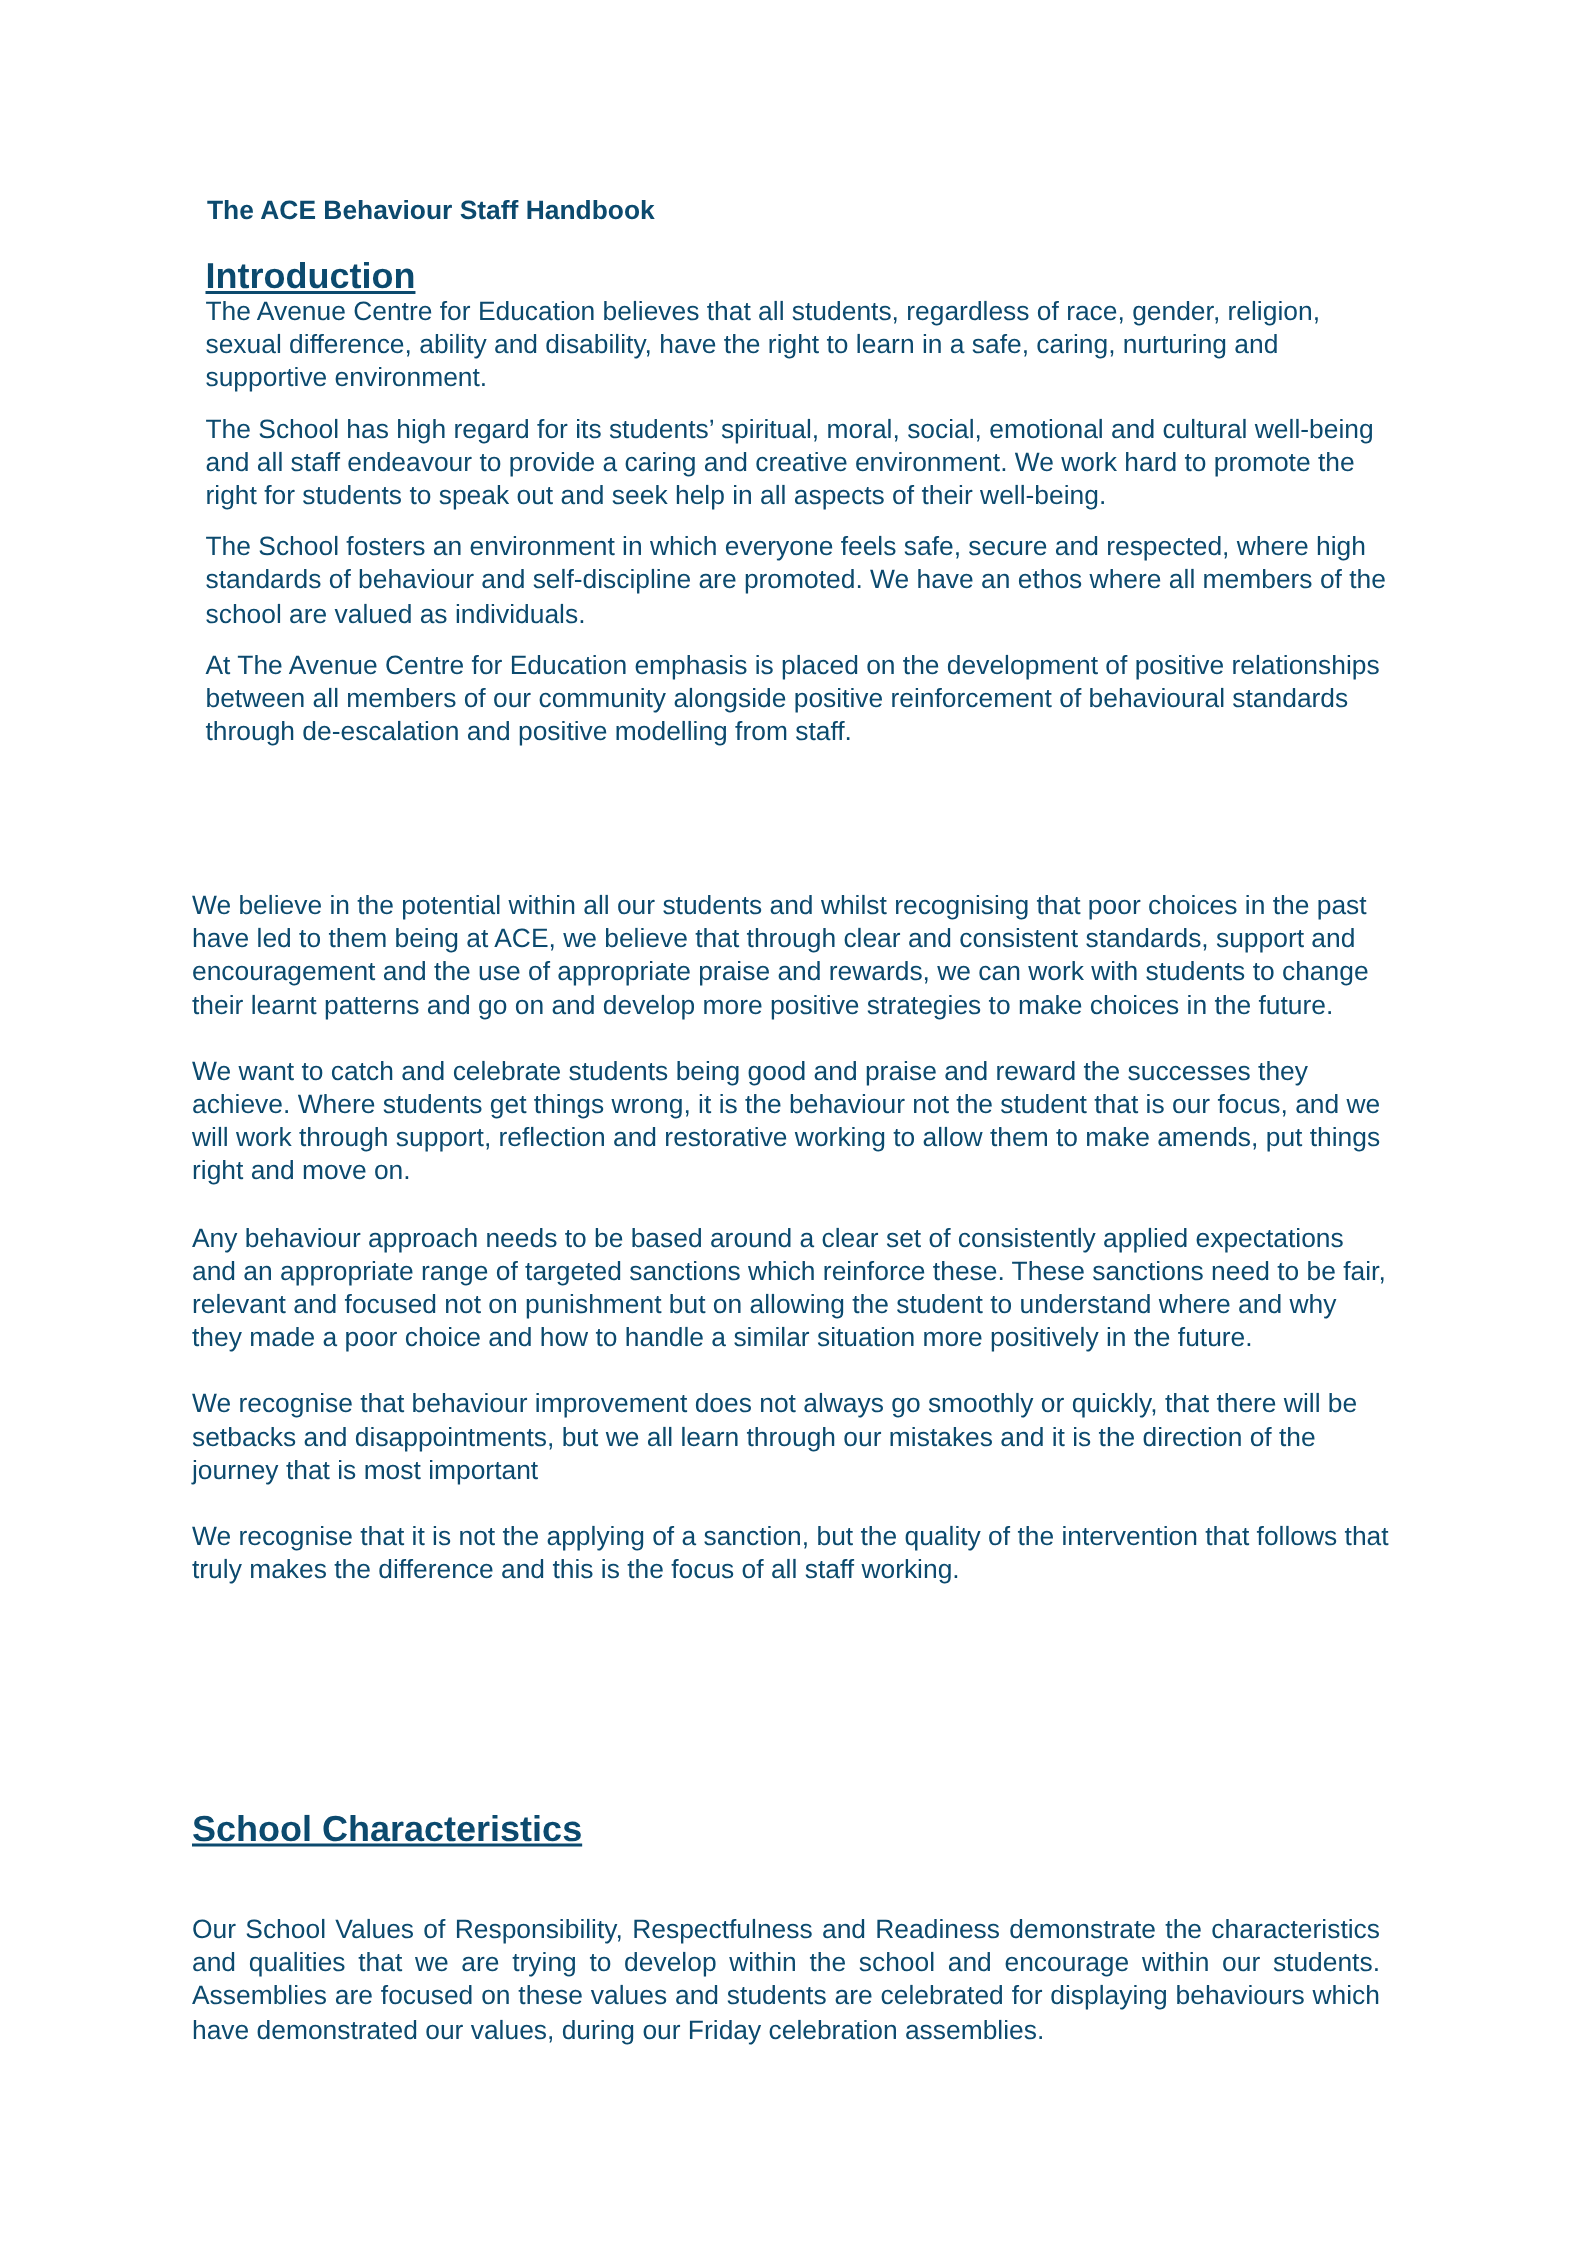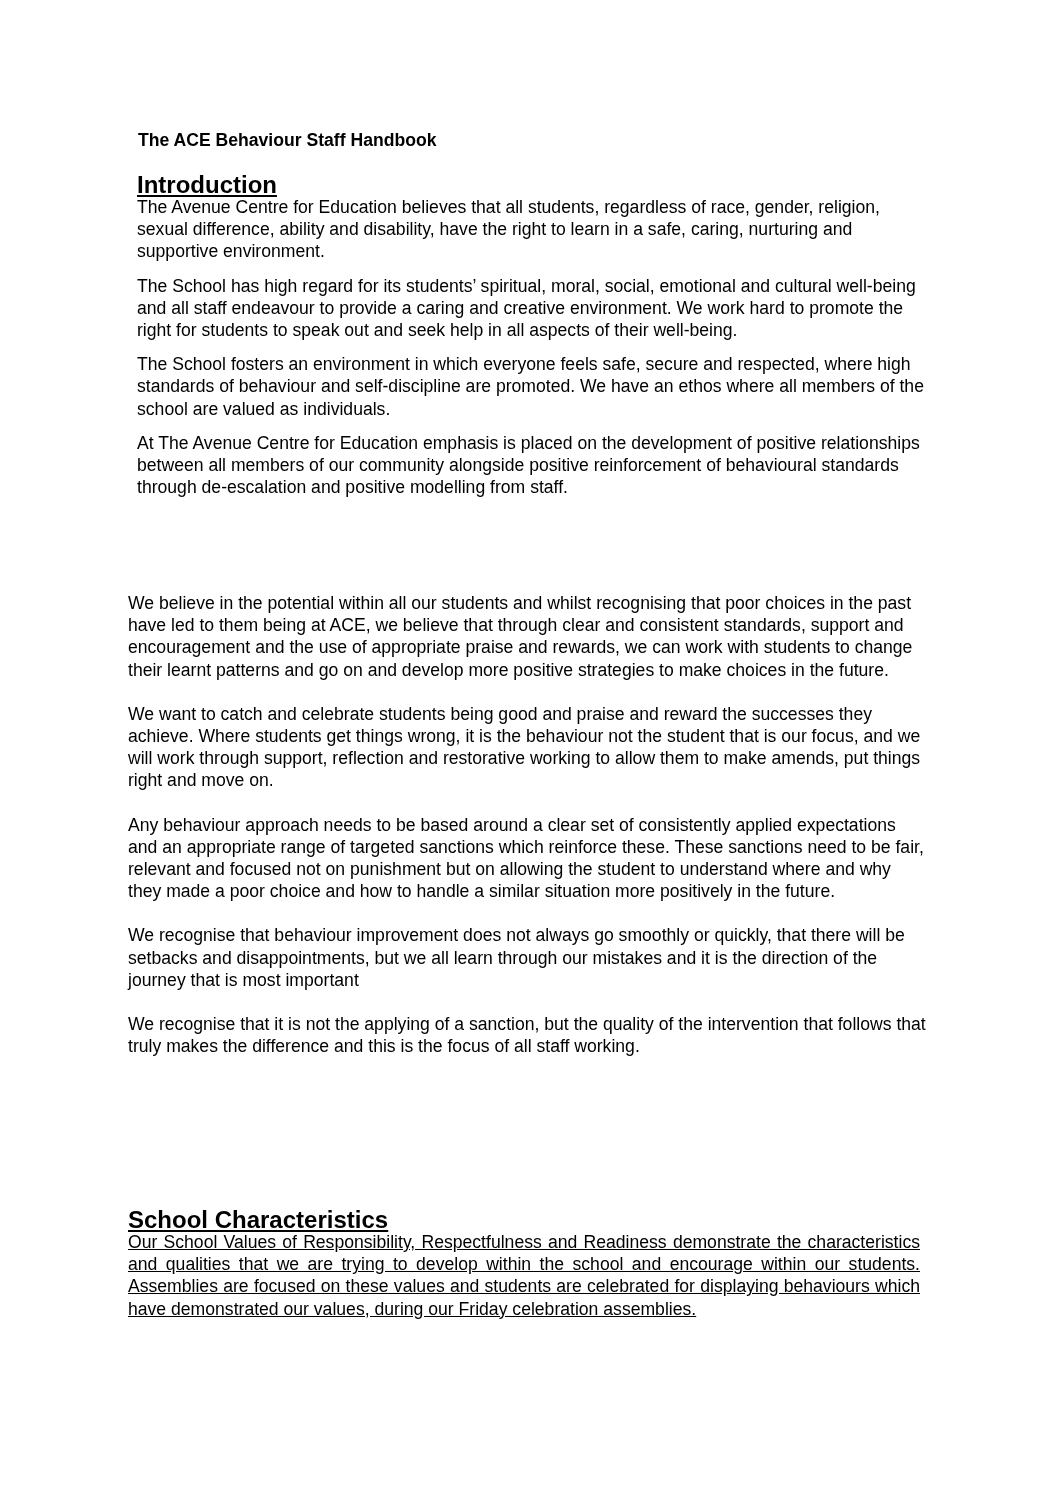--- a/index.html
+++ b/index.html
@@ -1,37 +1,37 @@
 <!DOCTYPE html>
 <html><head>
 <meta charset="utf-8">
 <style>
   html, body { margin: 0; padding: 0; background: #ffffff; }
   body { width: 1059px; height: 1496px; position: relative; overflow: hidden; }
   .page {
     position: absolute; left: 0; top: 0; width: 1059px; height: 1496px;
-    font-family: "Liberation Sans", sans-serif; color: #000000;
+    font-family: "Liberation Sans", sans-serif; color: #0c4a6e;
     font-size: 17.6px; line-height: 22.2px;
   }
   .doc-title {
     position: absolute; left: 138px; top: 129px;
     font-weight: bold; font-size: 17.6px; margin: 0;
   }
   .section { position: absolute; }
   .heading {
     font-weight: bold; text-decoration: underline; margin: 0;
     font-size: 24px; line-height: 22px;
   }
   p { margin: 0; }
   .intro { left: 137px; top: 174px; width: 790px; }
   .intro p { margin-bottom: 12px; }
   .philo { left: 128px; top: 592px; width: 800px; }
   .philo p { margin-bottom: 22px; }
-  .chars { left: 128px; top: 1209px; width: 792px; text-decoration: underline; }
-  .chars p { text-align: justify; }
+  .chars { left: 128px; top: 1209px; width: 792px; }
+  .chars p { text-align: justify; margin-top: 44px; }
 </style>
 </head>
 <body>
 
 <div class="page">
   <h1 class="doc-title">The ACE Behaviour Staff Handbook</h1>
 
   <div class="section intro">
     <h2 class="heading">Introduction</h2>
     <p>The Avenue Centre for Education believes that all students, regardless of race, gender, religion, sexual difference, ability and disability, have the right to learn in a safe, caring, nurturing and supportive environment.</p>

